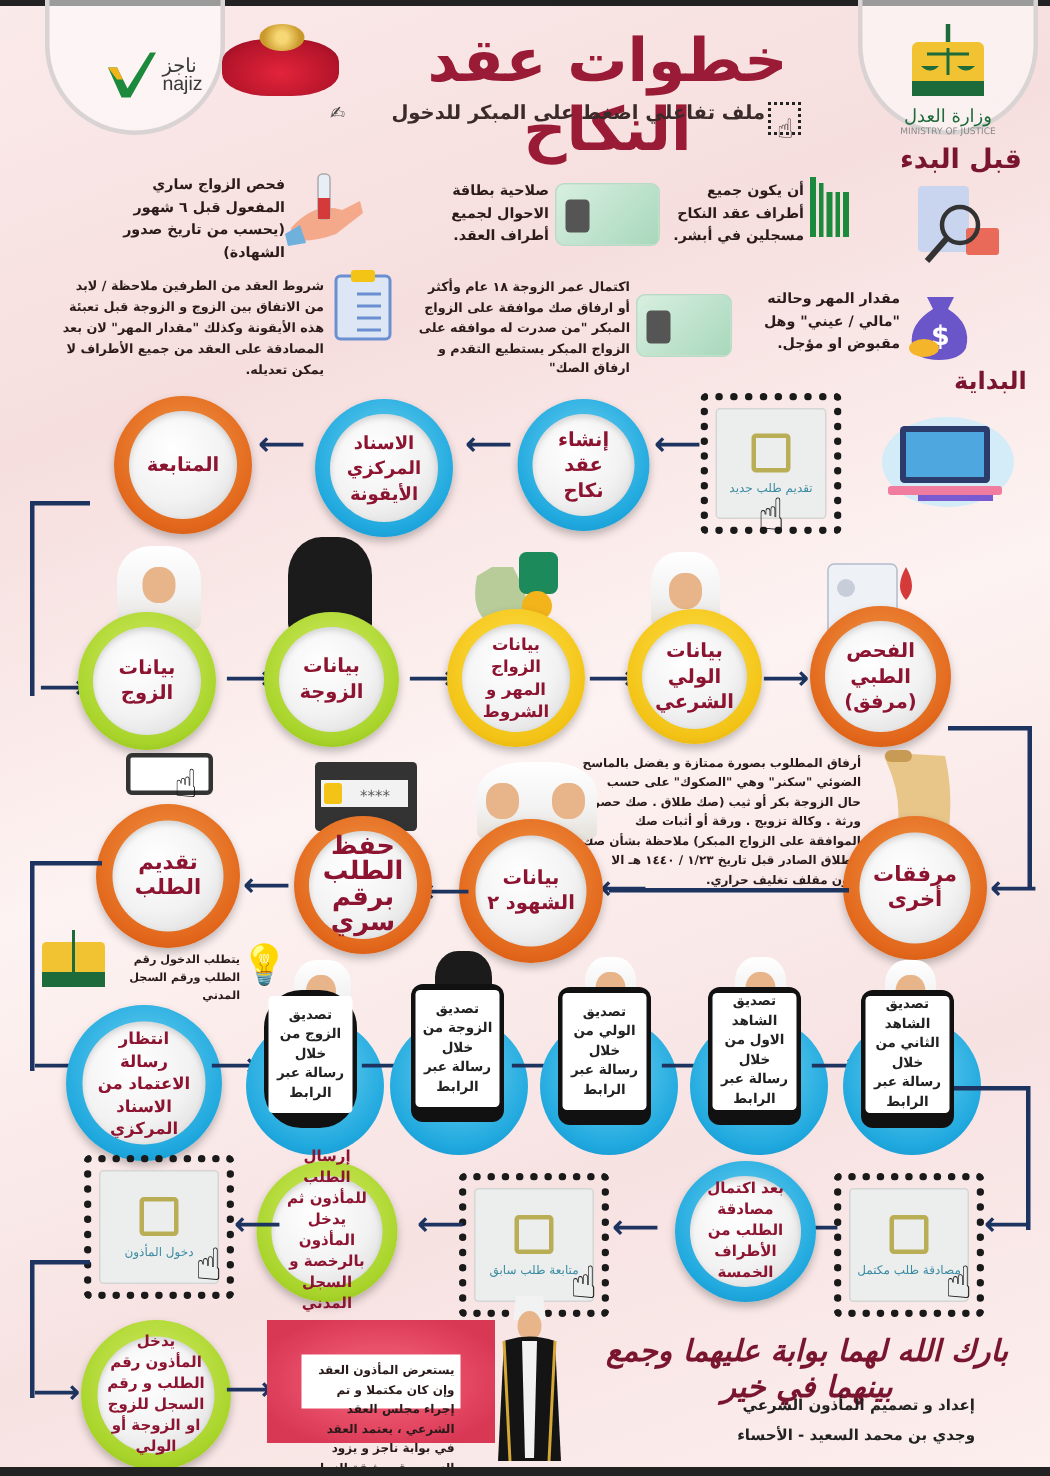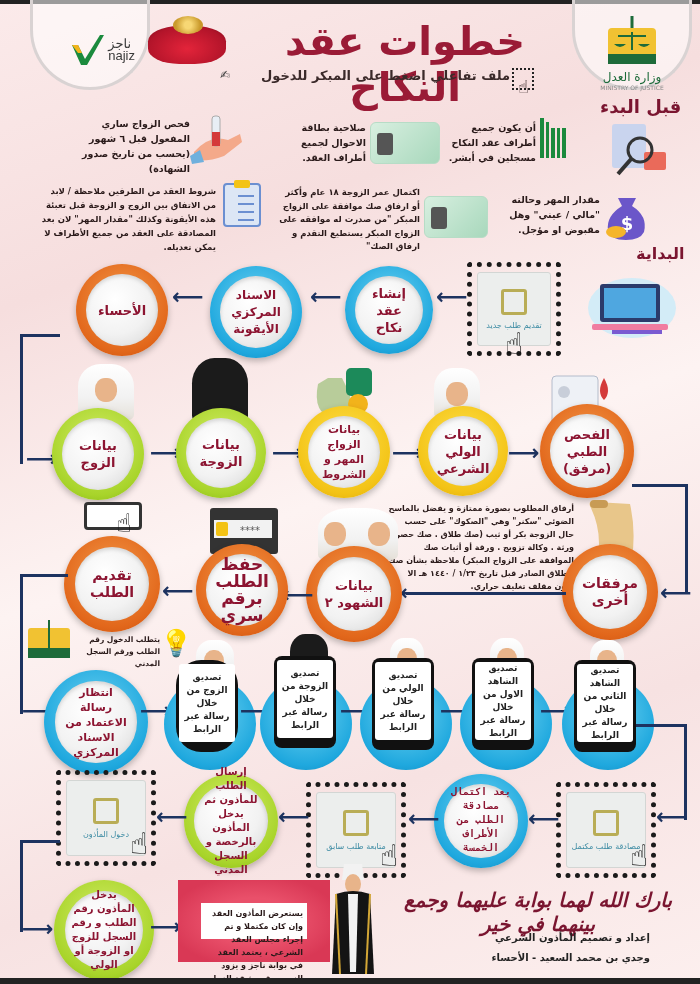--- a/index.html
+++ b/index.html
@@ -225,21 +225,21 @@
 <div class="arrow" style="left:436px; top:286px;">⟵</div>
 <div class="node blue" style="left:345px; top:266px; width:88px; height:88px;">
   <div class="inner">إنشاء عقد نكاح</div>
 </div>
 <div class="arrow" style="left:310px; top:286px;">⟵</div>
 <div class="node blue" style="left:210px; top:266px; width:92px; height:92px;">
   <div class="inner" style="font-size:12px;">الاسناد المركزي الأيقونة</div>
 </div>
 <div class="arrow" style="left:172px; top:286px;">⟵</div>
 <div class="node orange" style="left:76px; top:264px; width:92px; height:92px;">
-  <div class="inner">الأحساء</div>
+  <div class="inner">المتابعة</div>
 </div>
 
 <div class="line" style="left:20px; top:334px; width:3px; height:130px;"></div>
 <div class="line" style="left:20px; top:334px; width:40px; height:3px;"></div>
 <div class="arrow" style="left:26px; top:448px;">⟶</div>
 
 <div class="person ghutra" style="left:78px; top:364px; width:56px; height:56px;">
     <div class="face" style="left:17px; top:14px;"></div>
   </div>
 <div class="person abaya" style="left:192px; top:358px; width:56px; height:64px;"></div>
@@ -384,35 +384,35 @@
 
 <div class="dash-box" style="left:556px; top:782px; width:100px; height:96px;">
   <div class="card">
     <div class="ico"></div>
     <div class="lbl">مصادقة طلب مكتمل</div>
   </div>
 </div>
 <div class="hand" style="left:630px; top:838px;">☝</div>
 
 <div class="arrow" style="left:528px; top:808px;">⟵</div>
-<div class="node blue" style="left:434px; top:774px; width:94px; height:94px;font-family:Liberation Mono, monospace;">
+<div class="node blue" style="left:450px; top:774px; width:94px; height:94px;">
   <div class="inner" style="font-size:10px; line-height:14px;">بعد اكتمال مصادقة الطلب من الأطراف الخمسة</div>
 </div>
 
 <div class="arrow" style="left:408px; top:808px;">⟵</div>
 <div class="dash-box" style="left:306px; top:782px; width:100px; height:96px;">
   <div class="card">
     <div class="ico"></div>
     <div class="lbl">متابعة طلب سابق</div>
   </div>
 </div>
 <div class="hand" style="left:380px; top:838px;">☝</div>
 
 <div class="arrow" style="left:278px; top:806px;">⟵</div>
-<div class="node lime" style="left:184px; top:774px; width:94px; height:94px;">
+<div class="node lime" style="left:171px; top:774px; width:94px; height:94px;">
   <div class="inner" style="font-size:10px; line-height:14px;">إرسال الطلب للمأذون ثم يدخل المأذون بالرخصة و السجل المدني</div>
 </div>
 
 <div class="arrow" style="left:156px; top:806px;">⟵</div>
 <div class="dash-box" style="left:56px; top:770px; width:100px; height:96px;">
   <div class="card">
     <div class="ico"></div>
     <div class="lbl">دخول المأذون</div>
   </div>
 </div>

